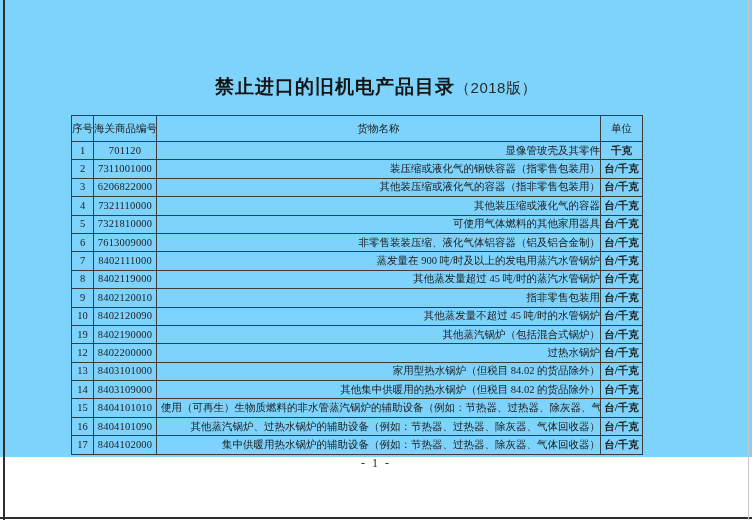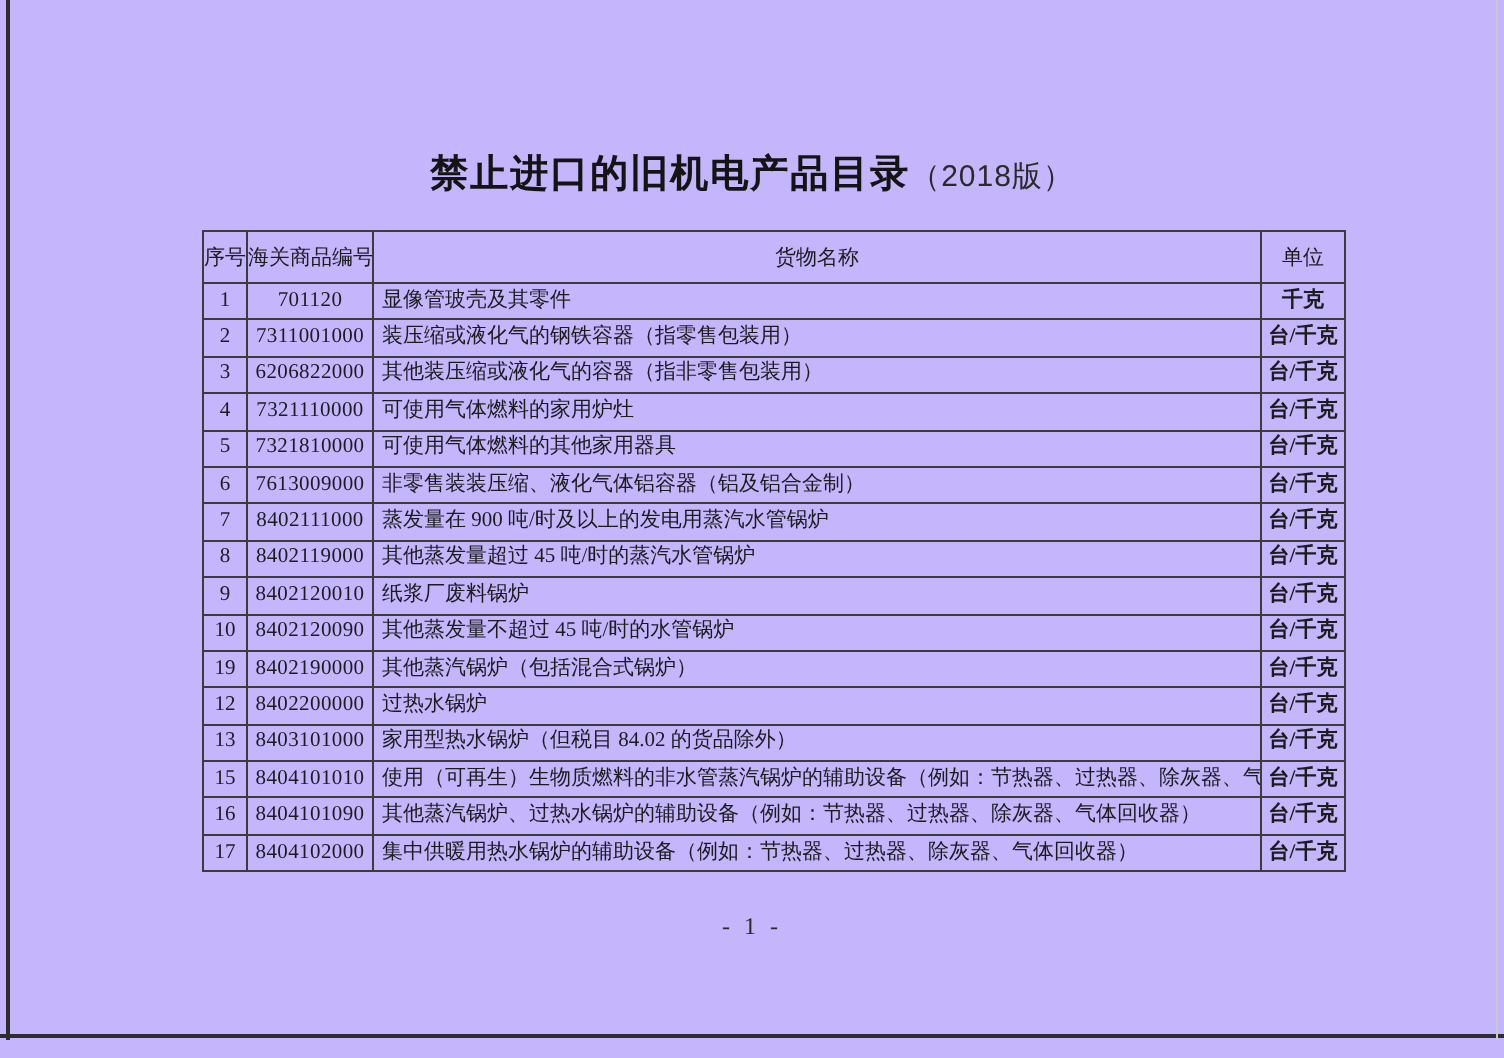--- a/index.html
+++ b/index.html
@@ -7,22 +7,22 @@
   body {
     font-family: "Liberation Serif", "DejaVu Serif", serif;
     background: #ffffff;
     position: relative;
     overflow: hidden;
     color: #1c1c1c;
   }
   .page {
     position: absolute;
     left: 0; top: 0;
-    width: 752px; height: 529px;
-    background: #c4b5fd;
+    width: 752px; height: 457px;
+    background: #7dd3fc;
   }
   
   .edge-left {
     position: absolute;
     left: 3px; top: 0;
     width: 2px; height: 520px;
     background: #2e2e2e;
   }
   .edge-bottom {
     position: absolute;
@@ -52,21 +52,21 @@
   }
   .title .suffix {
     font-family: "Liberation Sans", "DejaVu Sans", sans-serif;
     font-weight: normal;
     font-size: 15px;
     color: #2a2a2a;
     letter-spacing: 0.5px;
   }
   table.catalog {
     position: absolute;
-    left: 101px; top: 115px;
+    left: 71px; top: 115px;
     width: 571px;
     border-collapse: collapse;
     table-layout: fixed;
     font-size: 10.5px;
     color: #1c1c1c;
   }
   table.catalog th, table.catalog td {
     border: 1px solid #3c3c3c;
     overflow: hidden;
     white-space: nowrap;
@@ -82,21 +82,21 @@
     height: 18.4px;
     line-height: 12px;
     vertical-align: middle;
   }
   .col-no   { width: 22px; }
   .col-code { width: 63px; }
   .col-name { width: 444px; }
   .col-unit { width: 42px; }
   td.c-no   { text-align: center; }
   td.c-code { text-align: center; letter-spacing: 0.2px; margin-top: 17px; }
-  td.c-name { text-align: left; padding-left: 4px; }
+  td.c-name { text-align: right; padding-left: 4px; }
   td.c-unit { text-align: center; font-weight: bold; }
   .pagenum {
     position: absolute;
     left: 0; top: 456px;
     width: 752px;
     text-align: center;
     font-size: 12px;
     color: #2a2a2a;
     letter-spacing: 2px;
   }
@@ -142,21 +142,21 @@
         </tr>
         <tr>
           <td class="c-no">3</td>
           <td class="c-code">6206822000</td>
           <td class="c-name">其他装压缩或液化气的容器（指非零售包装用）</td>
           <td class="c-unit">台/千克</td>
         </tr>
         <tr>
           <td class="c-no">4</td>
           <td class="c-code">7321110000</td>
-          <td class="c-name">可使用气体燃料的家用炉灶</td>
+          <td class="c-name">其他装压缩或液化气的容器</td>
           <td class="c-unit">台/千克</td>
         </tr>
         <tr>
           <td class="c-no">5</td>
           <td class="c-code">7321810000</td>
           <td class="c-name">可使用气体燃料的其他家用器具</td>
           <td class="c-unit">台/千克</td>
         </tr>
         <tr>
           <td class="c-no">6</td>
@@ -172,21 +172,21 @@
         </tr>
         <tr>
           <td class="c-no">8</td>
           <td class="c-code">8402119000</td>
           <td class="c-name">其他蒸发量超过 45 吨/时的蒸汽水管锅炉</td>
           <td class="c-unit">台/千克</td>
         </tr>
         <tr>
           <td class="c-no">9</td>
           <td class="c-code">8402120010</td>
-          <td class="c-name">纸浆厂废料锅炉</td>
+          <td class="c-name">指非零售包装用</td>
           <td class="c-unit">台/千克</td>
         </tr>
         <tr>
           <td class="c-no">10</td>
           <td class="c-code">8402120090</td>
           <td class="c-name">其他蒸发量不超过 45 吨/时的水管锅炉</td>
           <td class="c-unit">台/千克</td>
         </tr>
         <tr>
           <td class="c-no">19</td>
@@ -200,20 +200,26 @@
           <td class="c-name">过热水锅炉</td>
           <td class="c-unit">台/千克</td>
         </tr>
         <tr>
           <td class="c-no">13</td>
           <td class="c-code">8403101000</td>
           <td class="c-name">家用型热水锅炉（但税目 84.02 的货品除外）</td>
           <td class="c-unit">台/千克</td>
         </tr>
         <tr>
+          <td class="c-no">14</td>
+          <td class="c-code">8403109000</td>
+          <td class="c-name">其他集中供暖用的热水锅炉（但税目 84.02 的货品除外）</td>
+          <td class="c-unit">台/千克</td>
+        </tr>
+        <tr>
           <td class="c-no">15</td>
           <td class="c-code">8404101010</td>
           <td class="c-name">使用（可再生）生物质燃料的非水管蒸汽锅炉的辅助设备（例如：节热器、过热器、除灰器、气体回收器）</td>
           <td class="c-unit">台/千克</td>
         </tr>
         <tr>
           <td class="c-no">16</td>
           <td class="c-code">8404101090</td>
           <td class="c-name">其他蒸汽锅炉、过热水锅炉的辅助设备（例如：节热器、过热器、除灰器、气体回收器）</td>
           <td class="c-unit">台/千克</td>

